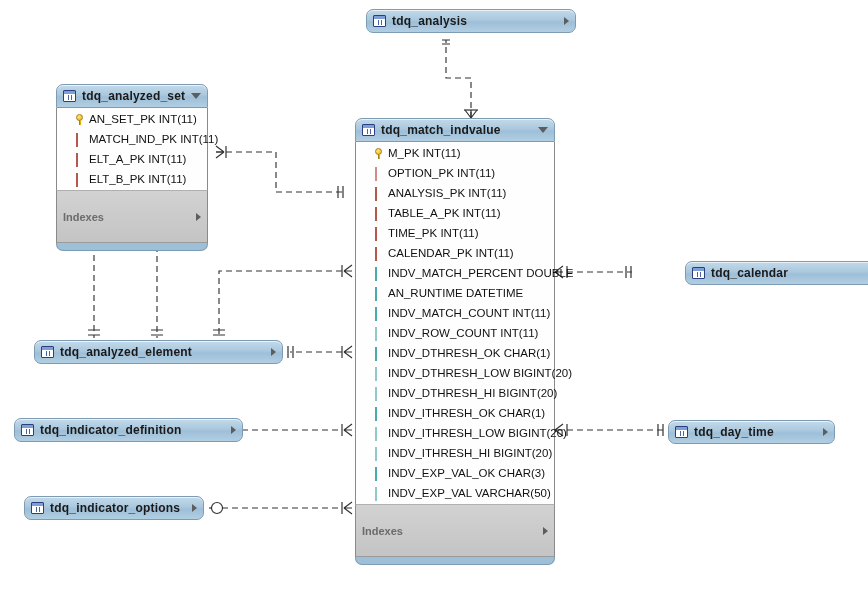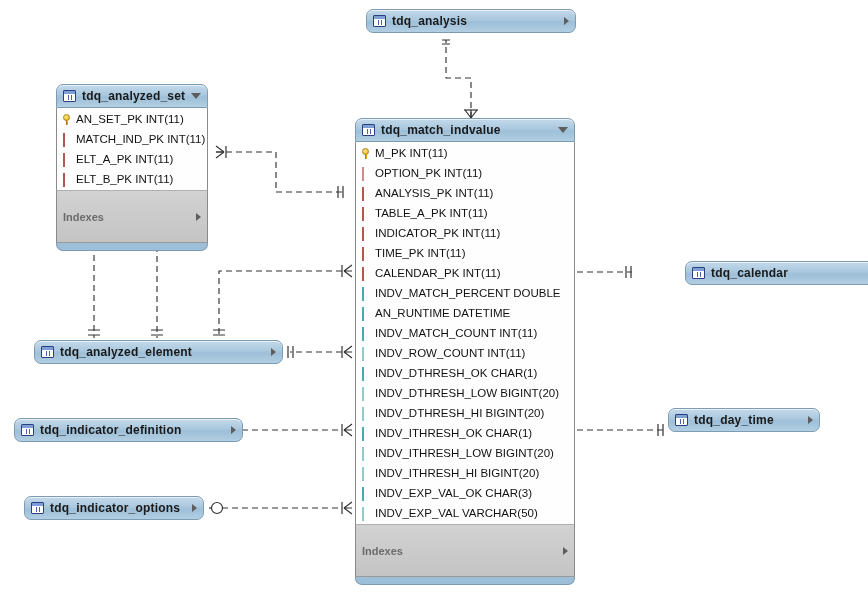--- a/index.html
+++ b/index.html
@@ -44,21 +44,21 @@
     border-top:4.5px solid transparent;border-bottom:4.5px solid transparent;
     flex:0 0 auto;
   }
   .caret.down{
     border-left:5px solid transparent;border-right:5px solid transparent;
     border-top:6px solid #5d5d5d;border-bottom:0;
   }
 
   .tbl .body{
     background:#fefefe;border-left:1px solid #8a8a8a;border-right:1px solid #8a8a8a;
-    padding:1px 0 1px 0;
+    padding:1px 0 1px 13px;
   }
   .row{
     display:flex;align-items:center;height:20px;padding-left:4px;white-space:nowrap;
     font-size:11.5px;color:#111;
   }
   .row .nm{margin-left:4px;}
 
   
   .gly{width:11px;height:11px;flex:0 0 auto;position:relative;}
   .dia{
@@ -219,21 +219,21 @@
         <span class="nm">ELT_B_PK INT(11)</span>
       </div>
     </div>
     <div class="ftr">
       <span class="ftxt">Indexes</span>
       <span class="caret"></span>
     </div>
     <div class="capb"></div>
   </div>
 
-  <div class="tbl" style="left:355px;top:118px;width:220px;">
+  <div class="tbl" style="left:355px;top:118px;width:200px;">
     <div class="hdr">
       <span class="tico"></span>
       <span class="ttl">tdq_match_indvalue</span>
       <span class="spacer"></span>
       <span class="caret down"></span>
     </div>
     <div class="body">
       <div class="row">
           <span class="gly">
             <i class="keyg"></i>
@@ -247,24 +247,20 @@
       <div class="row">
           <span class="gly"><i class="dia red"></i></span>
           <span class="nm">ANALYSIS_PK INT(11)</span>
         </div>
       <div class="row">
           <span class="gly"><i class="dia red"></i></span>
           <span class="nm">TABLE_A_PK INT(11)</span>
         </div>
       <div class="row">
           <span class="gly"><i class="dia red"></i></span>
-          <span class="nm">INDICATOR_PK INT(11)</span>
-        </div>
-      <div class="row">
-          <span class="gly"><i class="dia red"></i></span>
           <span class="nm">TIME_PK INT(11)</span>
         </div>
       <div class="row">
           <span class="gly"><i class="dia red"></i></span>
           <span class="nm">CALENDAR_PK INT(11)</span>
         </div>
       <div class="row">
           <span class="gly"><i class="dia cyan"></i></span>
           <span class="nm">INDV_MATCH_PERCENT DOUBLE</span>
         </div>
@@ -349,21 +345,21 @@
 
   <div class="tbl collapsed" style="left:670px;top:261px;width:244px;margin-left:15px;">
     <div class="hdr">
       <span class="tico"></span>
       <span class="ttl">tdq_calendar</span>
       <span class="spacer"></span>
       <span class="caret"></span>
     </div>
   </div>
 
-  <div class="tbl collapsed" style="left:668px;top:408px;width:152px;">
+  <div class="tbl collapsed" style="left:668px;top:420px;width:167px;">
     <div class="hdr">
       <span class="tico"></span>
       <span class="ttl">tdq_day_time</span>
       <span class="spacer"></span>
       <span class="caret"></span>
     </div>
   </div>
 
 </div>
 

